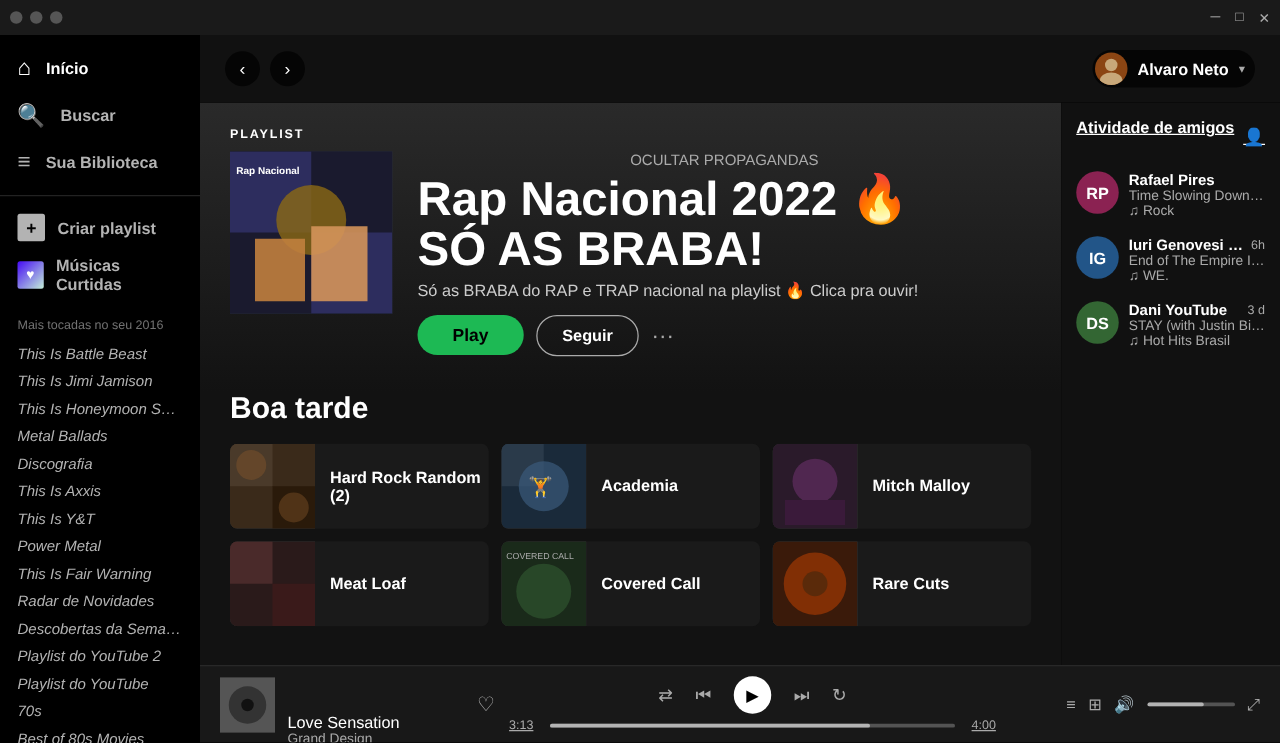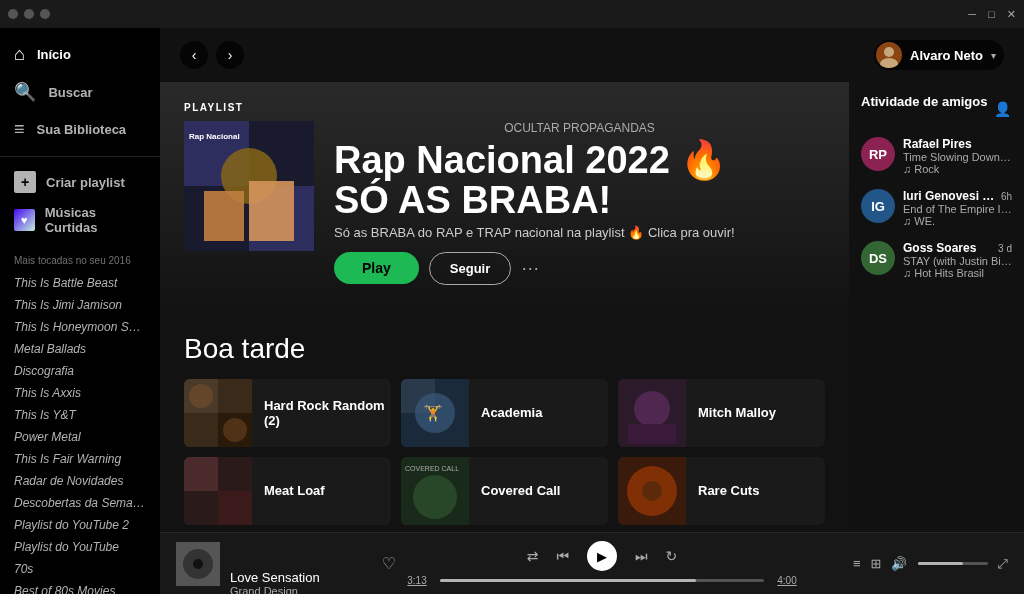--- a/index.html
+++ b/index.html
@@ -50,21 +50,21 @@
     .hide-ads { font-size: 12px; color: #aaa; text-align: center; margin-bottom: 6px; cursor: pointer; }
     .hero-title { font-size: 38px; font-weight: 900; line-height: 1.05; margin-bottom: 4px; }
     .hero-desc { font-size: 13px; color: #ccc; margin-bottom: 12px; }
     .hero-actions { display: flex; align-items: center; gap: 10px; }
     .btn-play { background: #1db954; color: #000; border: none; border-radius: 20px; padding: 8px 28px; font-size: 14px; font-weight: 700; cursor: pointer; }
     .btn-follow { background: transparent; color: #fff; border: 1px solid #aaa; border-radius: 20px; padding: 8px 20px; font-size: 13px; font-weight: 700; cursor: pointer; }
     .btn-more { background: transparent; border: none; color: #aaa; font-size: 18px; cursor: pointer; }
 
     
     .section { padding: 0 24px 20px; }
-    .section-title { font-size: 28px; font-weight: 400; margin-bottom: 14px; margin-top: 20px; }
+    .section-title { font-size: 24px; font-weight: 700; margin-bottom: 14px; }
     .cards-grid { display: grid; grid-template-columns: repeat(3, 1fr); gap: 10px; }
     .card { background: #1a1a1a; border-radius: 6px; display: flex; align-items: center; gap: 12px; overflow: hidden; cursor: pointer; transition: background 0.2s; }
     .card-art { width: 68px; height: 68px; flex-shrink: 0; background: #333; overflow: hidden; }
     .card-label { font-size: 13px; font-weight: 700; }
 
     
     .player-bar { height: 62px; background: #181818; border-top: 1px solid #282828; display: flex; align-items: center; padding: 0 16px; gap: 0; flex-shrink: 0; }
     .player-left { display: flex; align-items: center; gap: 10px; width: 220px; }
     .track-art { width: 44px; height: 44px; background: #555; flex-shrink: 0; }
     .track-info { flex: 1; min-width: 0; margin-top: 40px; }
@@ -285,21 +285,21 @@
               </div>
               <span class="card-label">Rare Cuts</span>
             </div>
 
           </div>
         </div>
 
       </div>
 
       <div class="right-panel">
-        <div style="display:flex;justify-content:space-between;align-items:center;margin-bottom:14px;">
+        <div style="display:flex;justify-content:space-between;align-items:center;margin-bottom:14px;text-decoration:underline;">
           <div class="right-panel-title">Atividade de amigos</div>
           <button class="right-panel-icon">👤</button>
         </div>
         <div id="friends-list">
             <div class="friend-item">
       <div class="friend-avatar" style="background:#8B2252; color:white;">RP</div>
       <div class="friend-info">
         <div class="friend-name-row">
           <span class="friend-name">Rafael Pires</span>
           <span class="friend-time"></span>
@@ -316,21 +316,21 @@
           <span class="friend-time">6h</span>
         </div>
         <div class="friend-track">End of The Empire I-III • Arcade Fire</div>
         <div class="friend-track">♫ WE.</div>
       </div>
     </div>
             <div class="friend-item">
       <div class="friend-avatar" style="background:#336633; color:white;">DS</div>
       <div class="friend-info">
         <div class="friend-name-row">
-          <span class="friend-name">Goss Soares</span>
+          <span class="friend-name">Dani YouTube</span>
           <span class="friend-time">3 d</span>
         </div>
         <div class="friend-track">STAY (with Justin Bi... • The Kid LA...</div>
         <div class="friend-track">♫ Hot Hits Brasil</div>
       </div>
     </div>
           </div>
       </div>
     </div>
 

